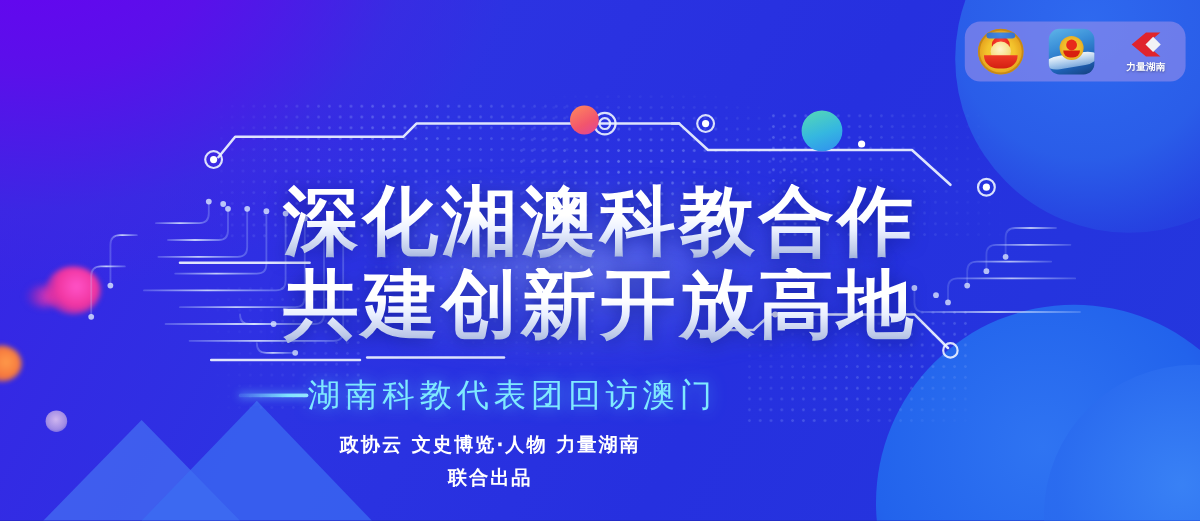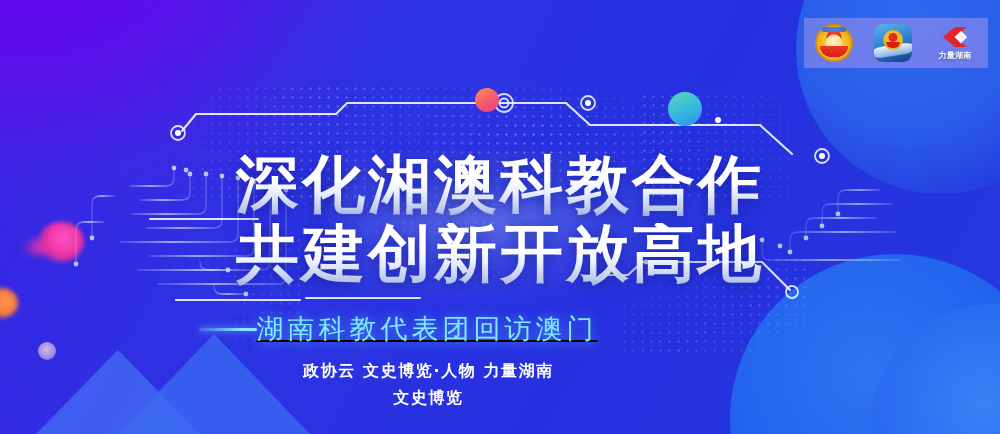--- a/index.html
+++ b/index.html
@@ -115,47 +115,47 @@
     -webkit-background-clip:text;background-clip:text;
     color:transparent;-webkit-text-fill-color:transparent;
     filter:drop-shadow(0 2px 7px rgba(10,20,120,0.55));
     white-space:nowrap;
   }
   .headline.l1{top:137px;}
   .headline.l2{top:207px;font-family:Liberation Serif, serif;}
 
   .subtitle-row{
     position:absolute;left:0;top:295px;width:796px;
-    display:flex;align-items:center;justify-content:center;text-decoration:underline;
+    display:flex;align-items:center;justify-content:center;
   }
   .sub-dash{
     width:58px;height:3px;border-radius:2px;
     background:linear-gradient(90deg,rgba(120,225,255,0.25) 0%,#7fe3ff 70%,#9ceaff 100%);
     box-shadow:0 0 7px rgba(120,220,255,0.7);
   }
   .subtitle{
     font-family:"DejaVu Sans","Liberation Sans",sans-serif;
     font-size:27px;font-weight:500;letter-spacing:4px;
     color:#7fe9ff;white-space:nowrap;
     text-shadow:0 0 12px rgba(90,210,255,0.65);
   }
 
   .credits{
     position:absolute;left:0;width:817px;text-align:center;
     font-family:"DejaVu Sans","Liberation Sans",sans-serif;
-    color:#ffffff;white-space:nowrap;margin-left:20px;
+    color:#ffffff;white-space:nowrap;
   }
   .credits.c1{top:345px;font-size:16px;letter-spacing:1.6px;font-weight:700;}
   .credits.c2{top:372px;font-size:16px;letter-spacing:1.6px;font-weight:700;}
 
   
   .logo-bar{
     position:absolute;right:12px;top:18px;
     display:flex;align-items:center;gap:21px;
-    padding:6px 11px;border-radius:0;
+    padding:6px 11px;border-radius:13px;
     background:rgba(169,150,236,0.52);
   }
   .logo{position:relative;width:38px;height:38px;flex:0 0 auto;}
 
   .emblem{
     width:38px;height:38px;border-radius:50%;
     background:
       radial-gradient(circle at 50% 52%, #f6d23a 0%, #f3c32c 42%, #e8a820 62%, #d98f1c 78%, #c57a18 100%);
     position:relative;overflow:hidden;
     box-shadow:inset 0 0 0 1.5px rgba(190,130,20,.8);
@@ -333,21 +333,21 @@
   <div class="content">
     <div class="headline l1">深化湘澳科教合作</div>
     <div class="headline l2">共建创新开放高地</div>
 
     <div class="subtitle-row">
       <span class="sub-dash"></span>
       <span class="subtitle">湖南科教代表团回访澳门</span>
     </div>
 
     <div class="credits c1">政协云 文史博览·人物 力量湖南</div>
-    <div class="credits c2">文史博览</div>
+    <div class="credits c2">联合出品</div>
   </div>
 
   <div class="logo-bar">
     <div class="logo">
       <div class="emblem">
         <div class="emblem-bar"></div>
         <div class="emblem-inner"></div>
       </div>
     </div>
     <div class="logo">

